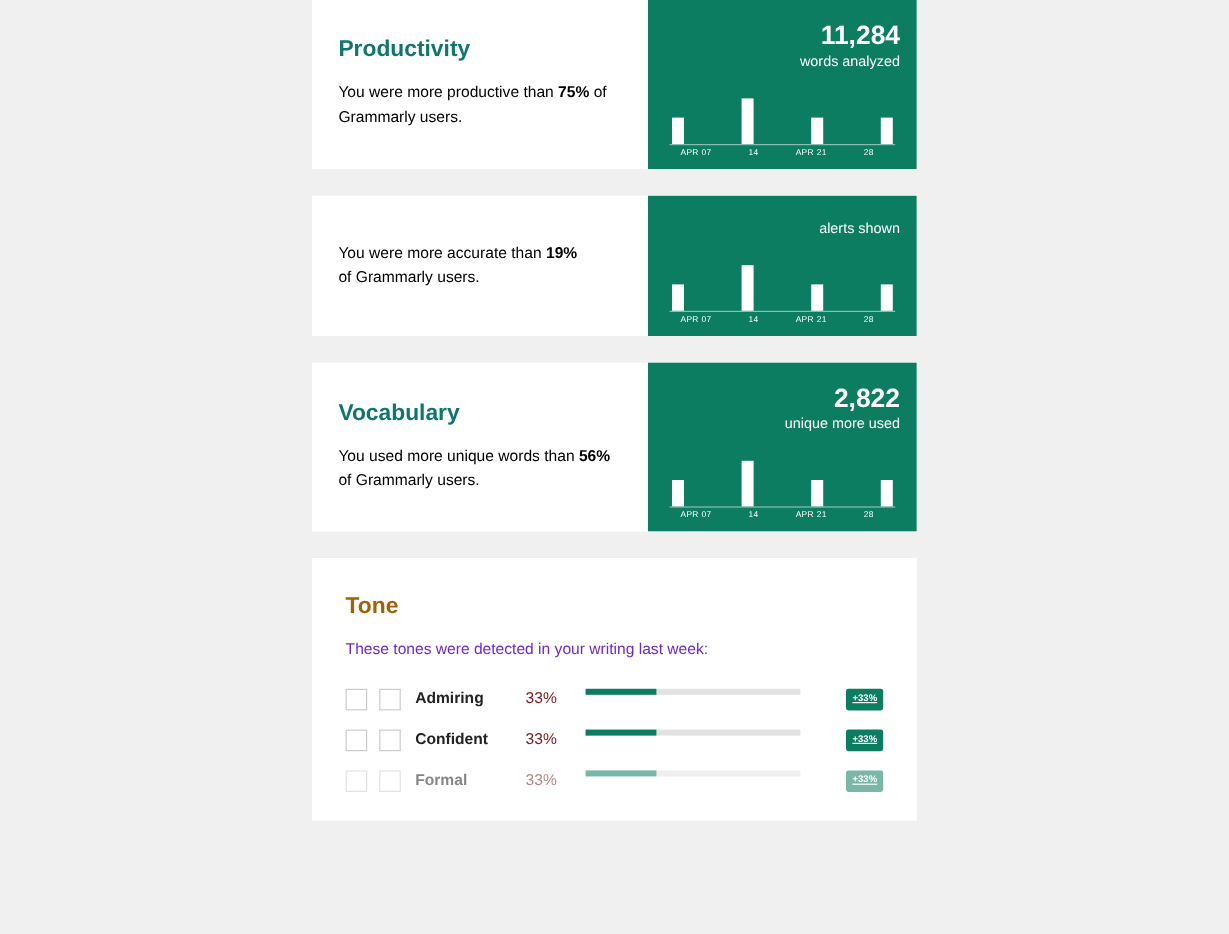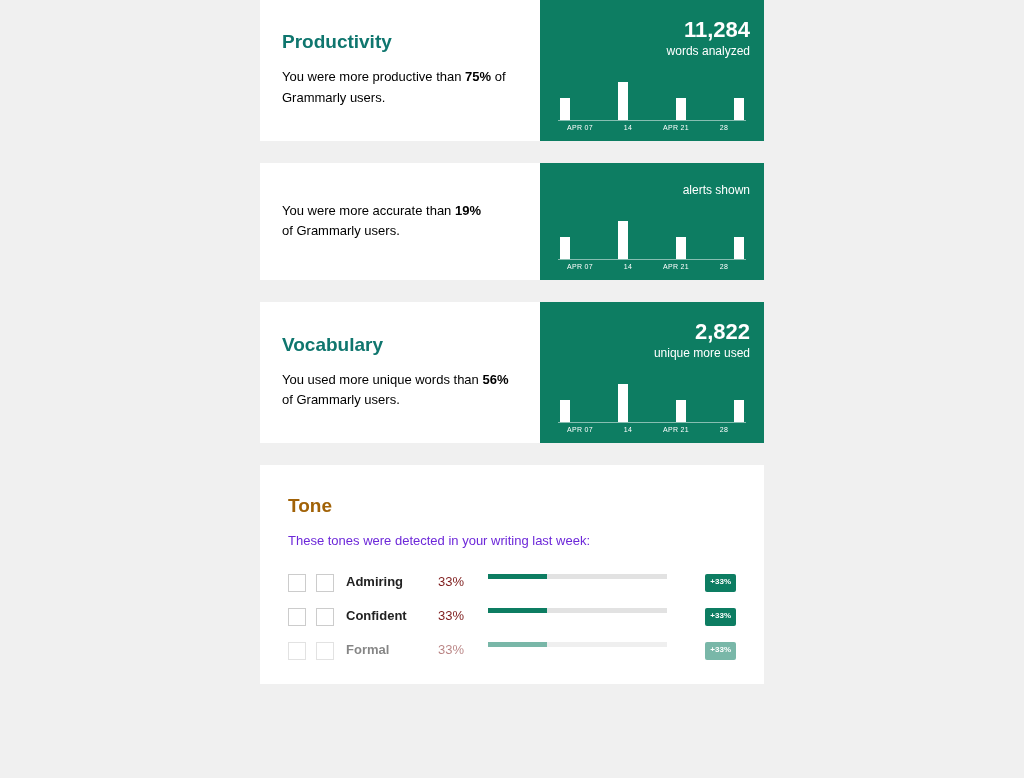--- a/index.html
+++ b/index.html
@@ -141,20 +141,21 @@
     }
     .tone-badge {
       font-size: 8px;
       font-weight: 600;
       background: #0d7d62;
       color: #fff;
       padding: 3px 5px;
       border-radius: 2px;
       flex-shrink: 0;
       margin-left: 28px;
+      text-decoration: underline;
     }
   </style>
 </head>
 <body>
 
 <div class="container">
 
   <div class="card">
     <div class="card-left">
       <h2 class="card-title">Productivity</h2>

